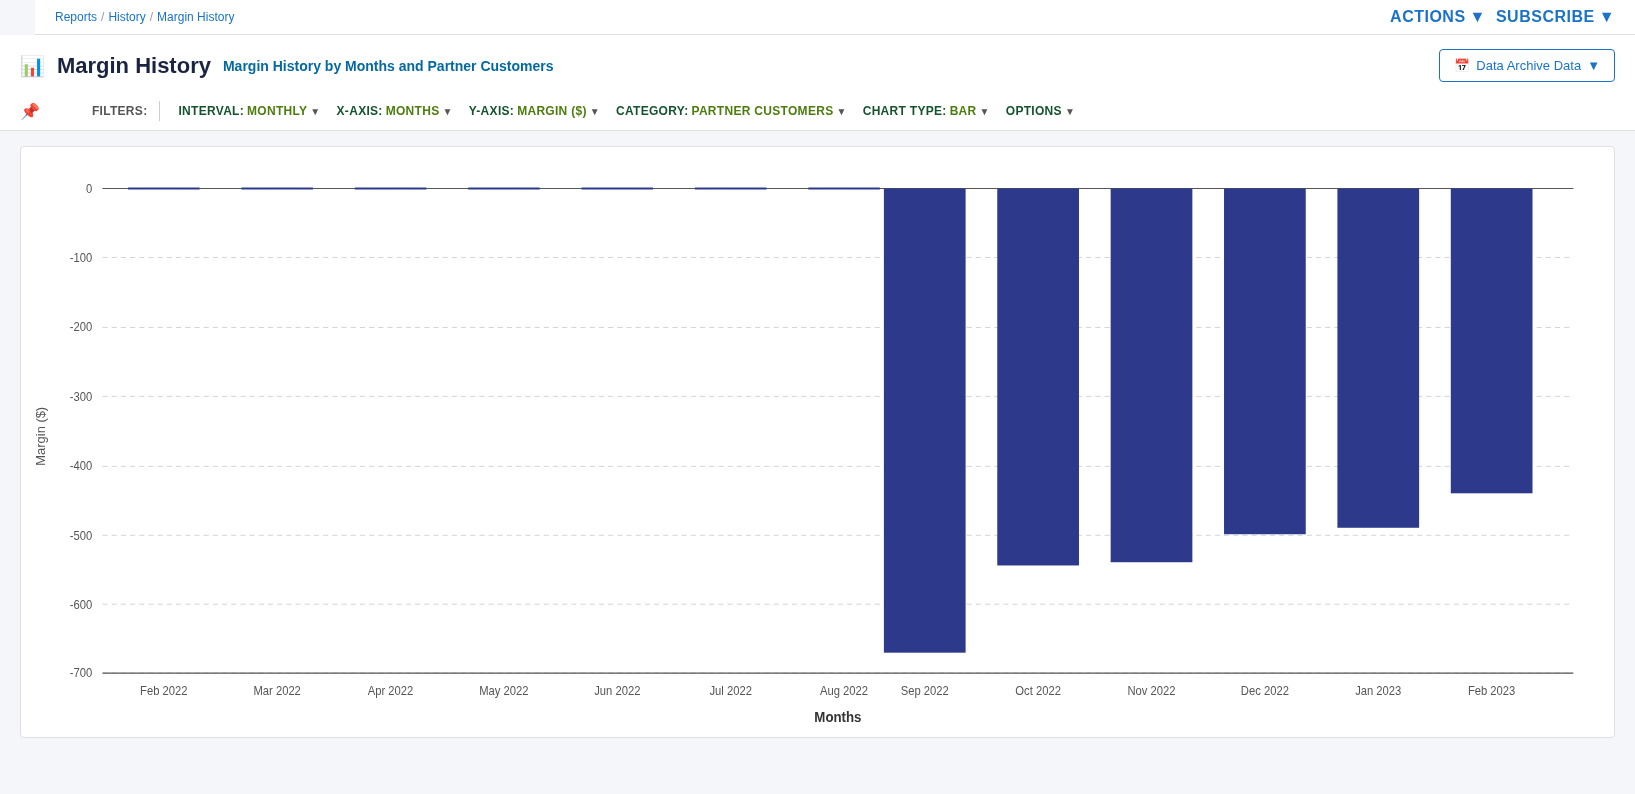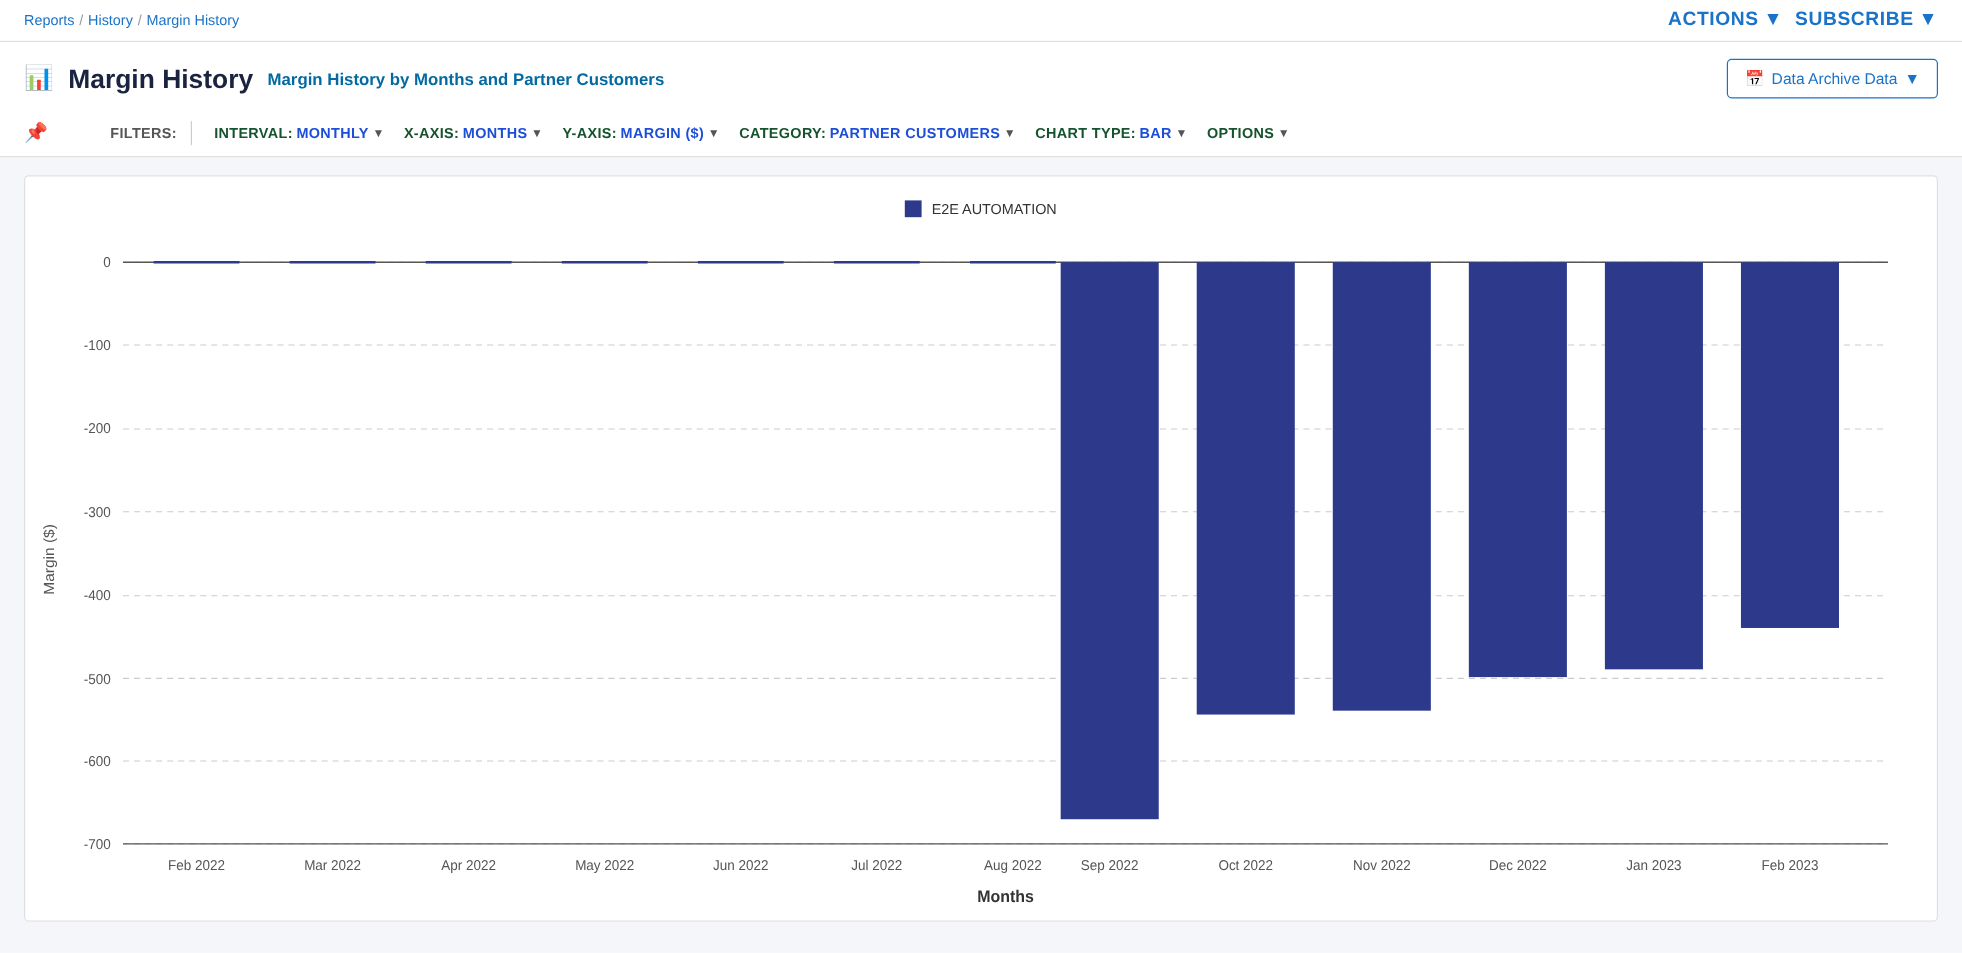--- a/index.html
+++ b/index.html
@@ -6,20 +6,21 @@
     body { font-family: 'Segoe UI', Arial, sans-serif; background: #f4f6f9; color: #333; font-size: 13px; }
 
     
     .top-nav {
       display: flex;
       align-items: center;
       justify-content: space-between;
       padding: 8px 20px;
       background: #fff;
       border-bottom: 1px solid #e0e0e0;
+      margin-left: 35px;
     }
     .breadcrumb {
       display: flex;
       align-items: center;
       gap: 4px;
       font-size: 12px;
     }
     .breadcrumb a {
       color: #1a73c8;
       text-decoration: none;
@@ -125,21 +126,21 @@
       color: #333;
       text-transform: uppercase;
       letter-spacing: 0.3px;
       padding: 4px 6px;
     }
     .filter-dropdown .filter-key {
       color: #14532d;
       font-weight: 700;
     }
     .filter-dropdown .filter-val {
-      color: #1d4ed8;
+      color: #4d7c0f;
     }
     .filter-dropdown .chevron {
       color: #555;
       font-size: 10px;
     }
 
     
     .chart-container {
       margin: 15px 20px;
       background: #fff;
@@ -245,24 +246,20 @@
     <span class="chevron">▼</span>
   </button>
 
   <button class="filter-dropdown">
     <span class="filter-key">OPTIONS</span>
     <span class="chevron">▼</span>
   </button>
 </div>
 
 <div class="chart-container">
-  <div class="chart-legend">
-    <span class="legend-box"></span>
-    <span class="legend-label">E2E AUTOMATION</span>
-  </div>
   <div class="chart-inner">
     <svg class="chart-svg" viewBox="0 0 1540 520" preserveAspectRatio="none">
 
       <line x1="70" y1="20" x2="1510" y2="20" stroke="#ccc" stroke-dasharray="5,4" stroke-width="0.8"></line>
       <line x1="70" y1="84" x2="1510" y2="84" stroke="#ccc" stroke-dasharray="5,4" stroke-width="0.8"></line>
       <line x1="70" y1="149" x2="1510" y2="149" stroke="#ccc" stroke-dasharray="5,4" stroke-width="0.8"></line>
       <line x1="70" y1="213" x2="1510" y2="213" stroke="#ccc" stroke-dasharray="5,4" stroke-width="0.8"></line>
       <line x1="70" y1="278" x2="1510" y2="278" stroke="#ccc" stroke-dasharray="5,4" stroke-width="0.8"></line>
       <line x1="70" y1="342" x2="1510" y2="342" stroke="#ccc" stroke-dasharray="5,4" stroke-width="0.8"></line>
       <line x1="70" y1="406" x2="1510" y2="406" stroke="#ccc" stroke-dasharray="5,4" stroke-width="0.8"></line>

